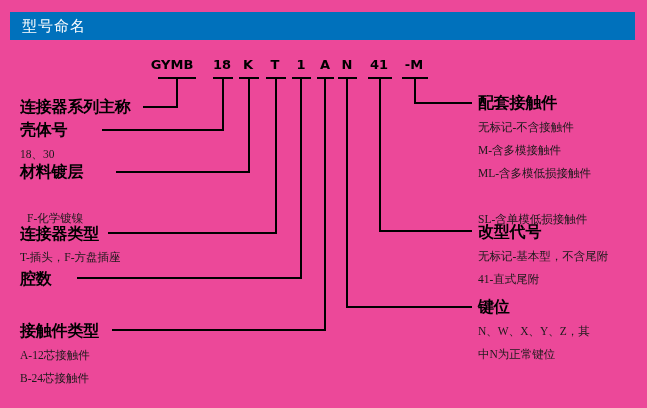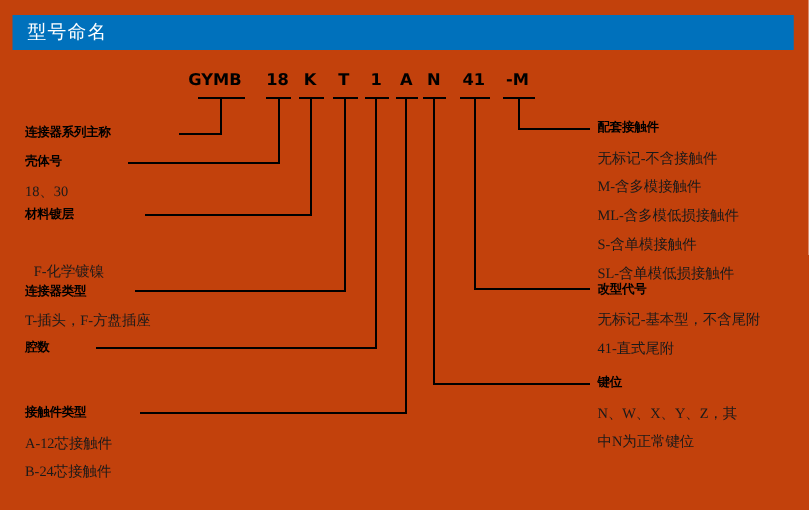--- a/index.html
+++ b/index.html
@@ -7,21 +7,21 @@
     padding: 0;
     background: #ffffff;
   }
   body {
     font-family: "Liberation Serif", "DejaVu Serif", serif;
   }
   #page {
     position: relative;
     width: 647px;
     height: 408px;
-    background: #c2410c;
+    background: #ec4899;
     overflow: hidden;
   }
 
   
   #header-bar {
     position: absolute;
     left: 10px;
     top: 12px;
     width: 625px;
     height: 28px;
@@ -77,21 +77,21 @@
   }
 
   
   .blk {
     position: absolute;
     white-space: nowrap;
   }
   .hd {
     font-family: "DejaVu Sans", "Liberation Sans", sans-serif;
     font-weight: bold;
-    font-size: 10px;
+    font-size: 16px;
     color: #000000;
     line-height: 14px;
     letter-spacing: -0.2px;
   }
   .dt {
     font-family: "Liberation Serif", "DejaVu Serif", serif;
     font-size: 11.5px;
     color: #1a1a1a;
     line-height: 14px;
   }
@@ -168,21 +168,20 @@
   <div class="blk hd" style="left:20px; top:272px;">腔数</div>
 
   <div class="blk hd" style="left:20px; top:324px;">接触件类型</div>
   <div class="blk dt" style="left:20px; top:348px;">A-12芯接触件</div>
   <div class="blk dt" style="left:20px; top:371px;">B-24芯接触件</div>
 
   <div class="blk hd" style="left:478px; top:96px;">配套接触件</div>
   <div class="blk dt" style="left:478px; top:143px;">M-含多模接触件</div>
   <div class="blk dt" style="left:478px; top:120px;">无标记-不含接触件</div>
   <div class="blk dt" style="left:478px; top:166px;">ML-含多模低损接触件</div>
-  <div class="blk dt" style="left:478px; top:189px;">S-含单模接触件</div>
   <div class="blk dt" style="left:478px; top:212px;">SL-含单模低损接触件</div>
 
   <div class="blk hd" style="left:478px; top:225px;">改型代号</div>
   <div class="blk dt" style="left:478px; top:249px;">无标记-基本型，不含尾附</div>
   <div class="blk dt" style="left:478px; top:272px;">41-直式尾附</div>
 
   <div class="blk hd" style="left:478px; top:300px;">键位</div>
   <div class="blk dt" style="left:478px; top:324px;">N、W、X、Y、Z，其</div>
   <div class="blk dt" style="left:478px; top:347px;">中N为正常键位</div>
 

